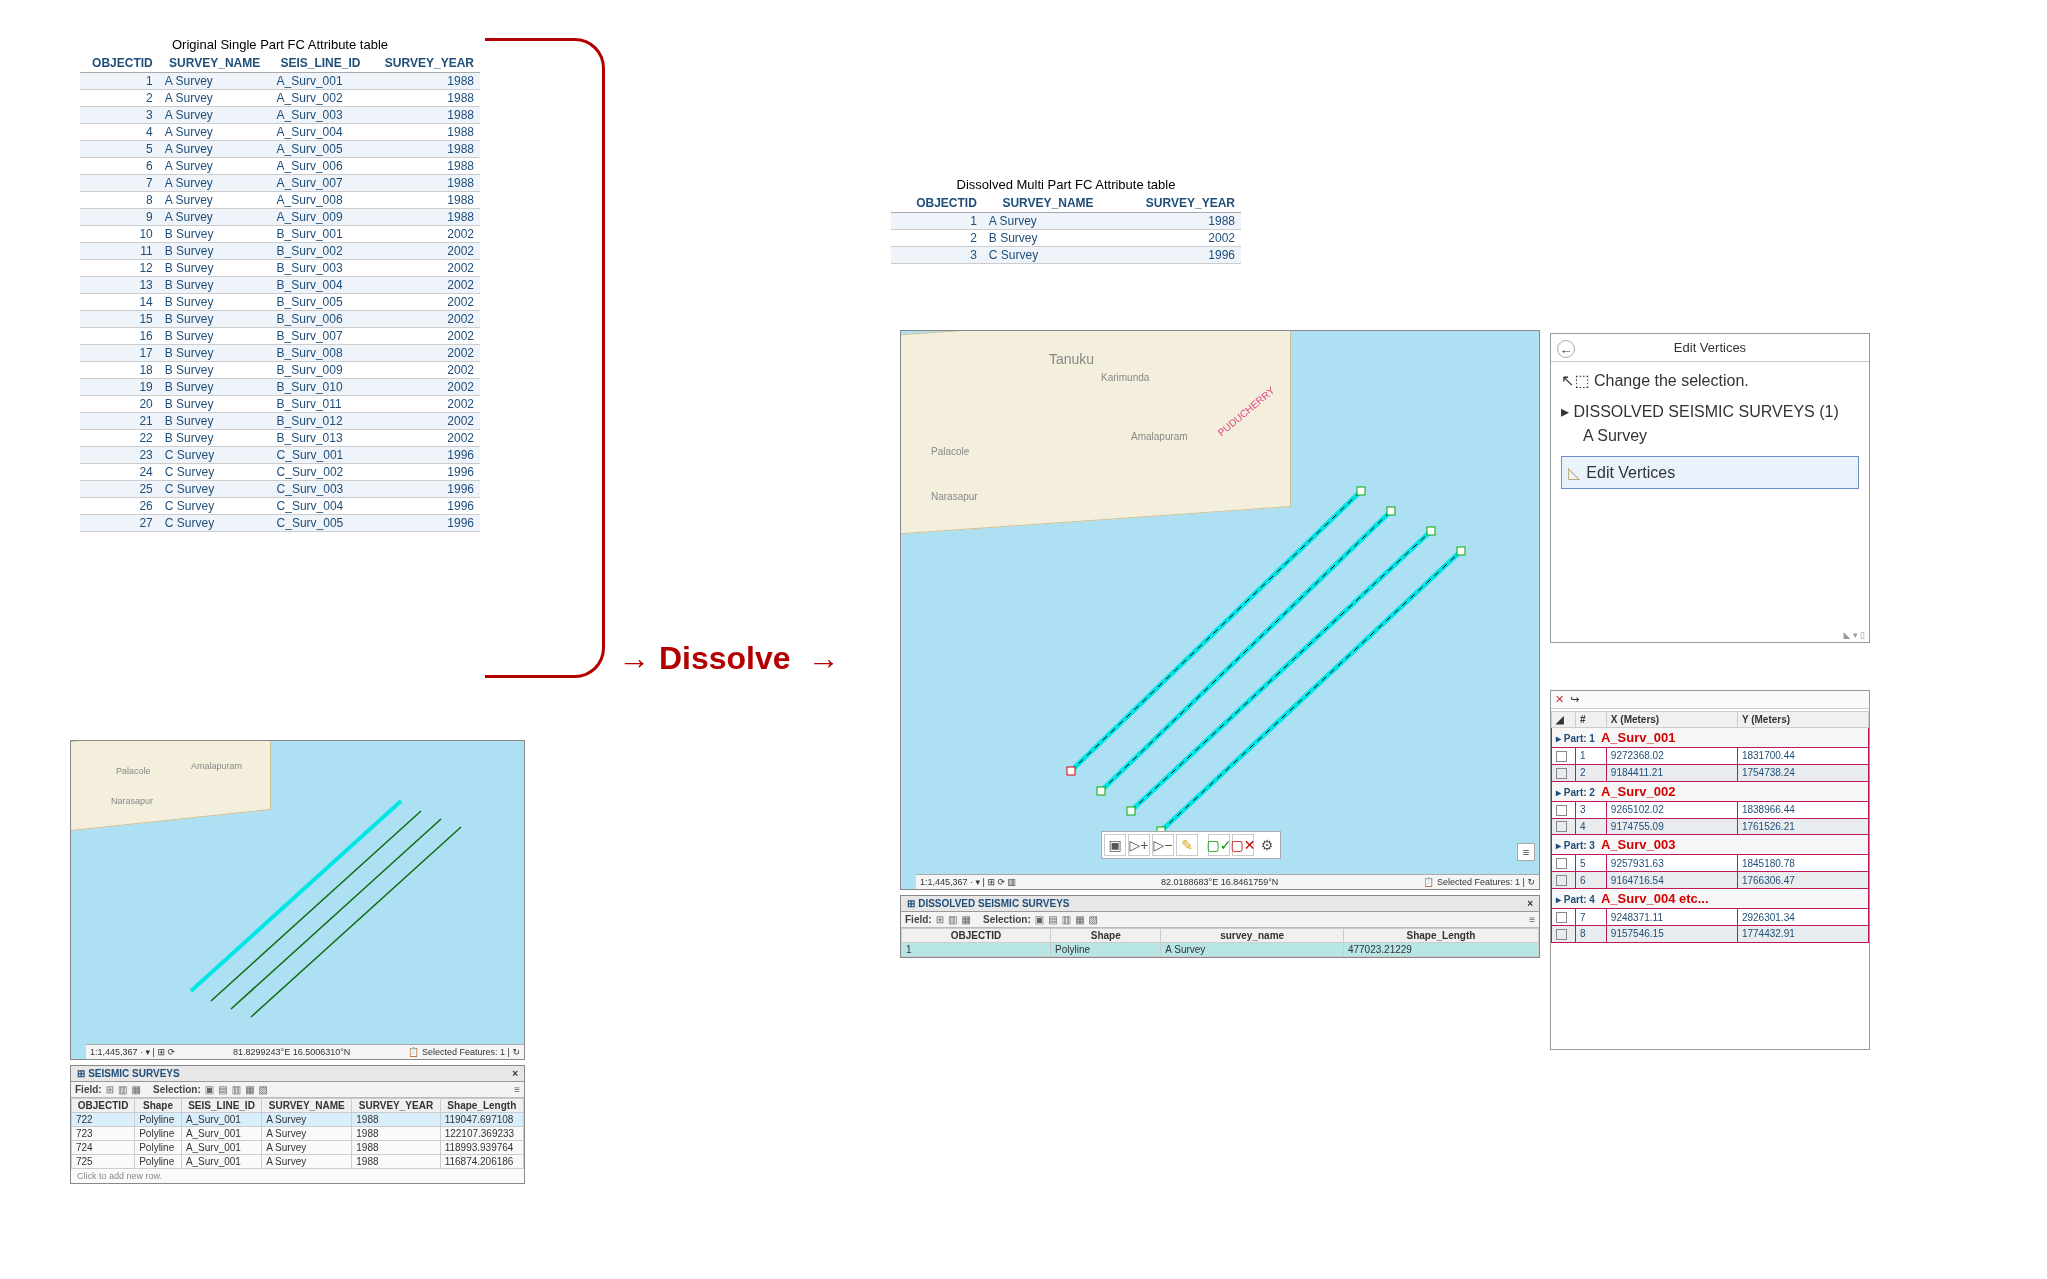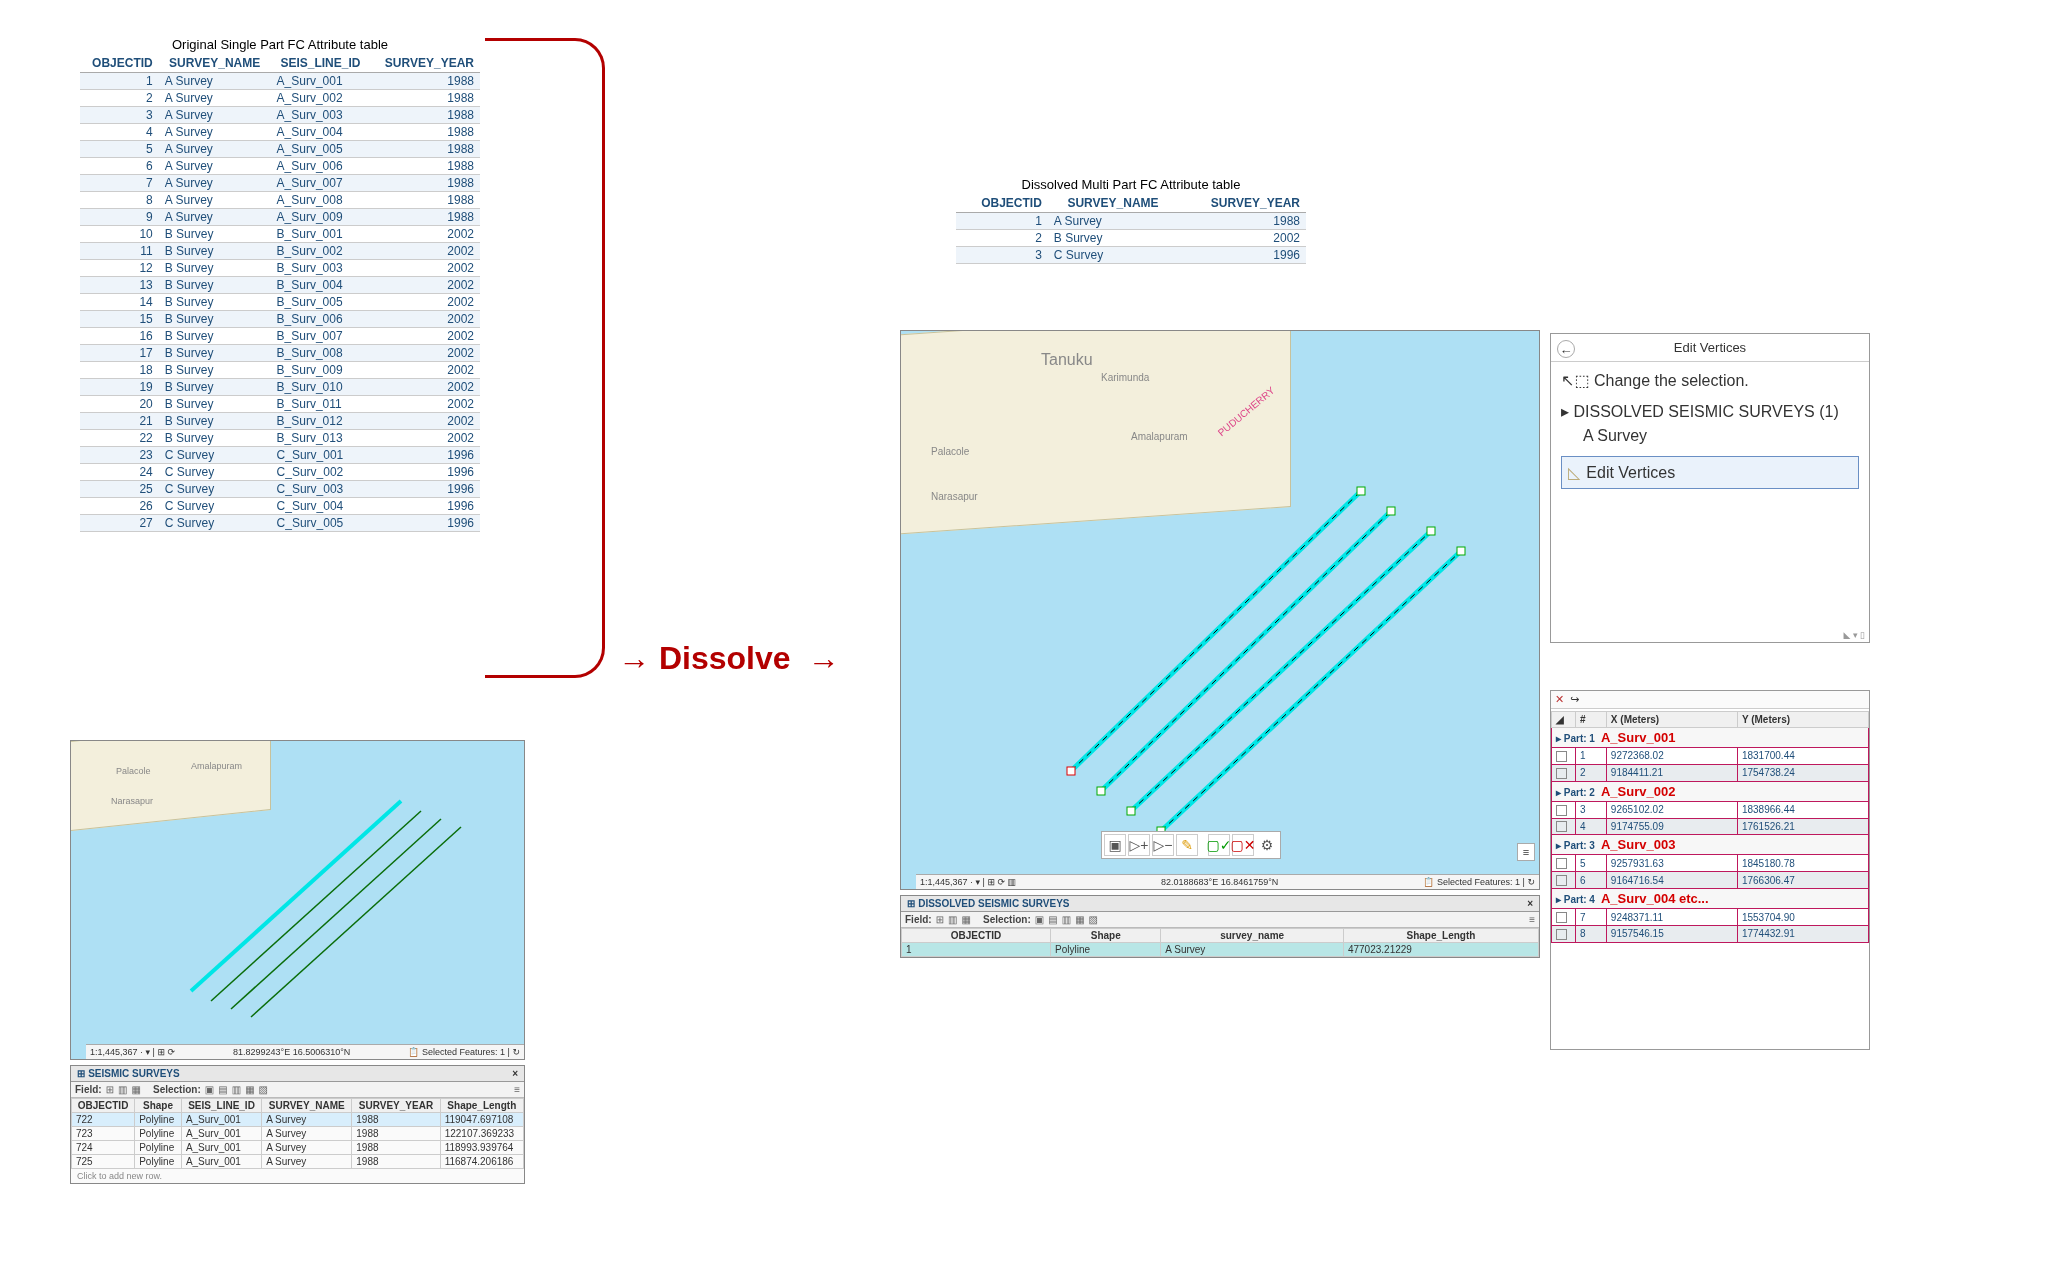--- a/index.html
+++ b/index.html
@@ -336,21 +336,21 @@
               <td>A Survey</td>
               <td>1988</td>
               <td>116874.206186</td>
             </tr>
           </tbody>
       </table>
     </div>
     <div style="padding:2px 6px; color:#888; font-size:9px;">Click to add new row.</div>
   </div>
 
-  <div class="table-block" style="left:936px; top:155px; width:350px;">
+  <div class="table-block" style="left:871px; top:155px; width:350px;">
     <div class="table-title">Dissolved Multi Part FC Attribute table</div>
     <table>
       <thead>
           <tr>
         <th class="num">OBJECTID</th>
         <th>SURVEY_NAME</th>
         <th class="num">SURVEY_YEAR</th>
       </tr>
         </thead>
       <tbody id="right-rows">
@@ -368,21 +368,21 @@
             <td class="num">3</td>
             <td>C Survey</td>
             <td class="num">1996</td>
           </tr>
         </tbody>
     </table>
   </div>
 
   <div class="map-pane" style="left:880px; top:310px; width:640px; height:560px;">
     <div class="map-land" style="left:-10px; top:-10px; width:400px; height:200px; transform:skewY(-4deg);"></div>
-    <div style="position:absolute; left:140px; top:20px; font-size:16px; color:#888;">Tanuku</div>
+    <div style="position:absolute; left:148px; top:20px; font-size:14px; color:#888;">Tanuku</div>
     <div style="position:absolute; left:30px; top:115px; font-size:10px; color:#888;">Palacole</div>
     <div style="position:absolute; left:230px; top:100px; font-size:10px; color:#888;">Amalapuram</div>
     <div style="position:absolute; left:30px; top:160px; font-size:10px; color:#888;">Narasapur</div>
     <div style="position:absolute; left:310px; top:75px; font-size:10px; color:#d48; transform:rotate(-40deg);">PUDUCHERRY</div>
     <div style="position:absolute; left:200px; top:5px; font-size:10px; color:#888;margin-top:36px;">Karimunda</div>
     <svg width="640" height="540">
       <g stroke="#00e6e6" stroke-width="5">
         <line x1="170" y1="440" x2="460" y2="160"></line>
         <line x1="200" y1="460" x2="490" y2="180"></line>
         <line x1="230" y1="480" x2="530" y2="200"></line>
@@ -545,21 +545,21 @@
               <td>9164716.54</td>
               <td>1766306.47</td>
             </tr>
             <tr class="part-row">
               <td colspan="4">▸ Part: 4<span class="anno">A_Surv_004  etc...</span></td>
             </tr>
             <tr>
               <td><span class="chk"></span></td>
               <td>7</td>
               <td>9248371.11</td>
-              <td>1553704.90</td>
+              <td>2926301.34</td>
             </tr>
             <tr class="band">
               <td><span class="chk"></span></td>
               <td>8</td>
               <td>9157546.15</td>
               <td>1774432.91</td>
             </tr>
           </tbody>
       </table>
     </div>

